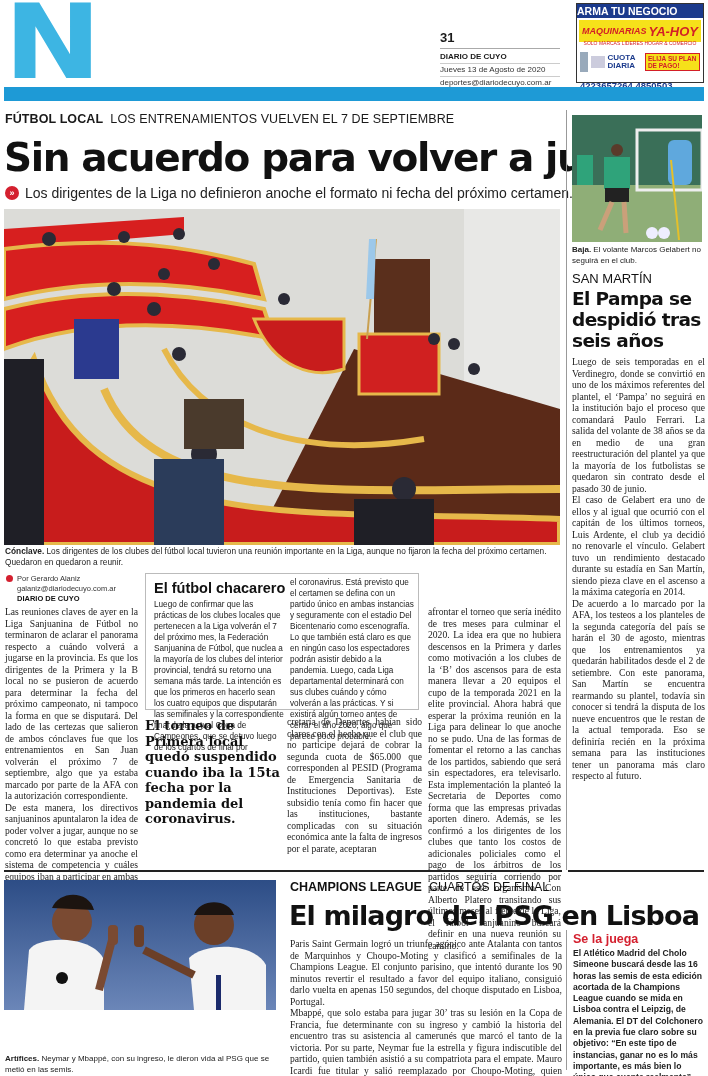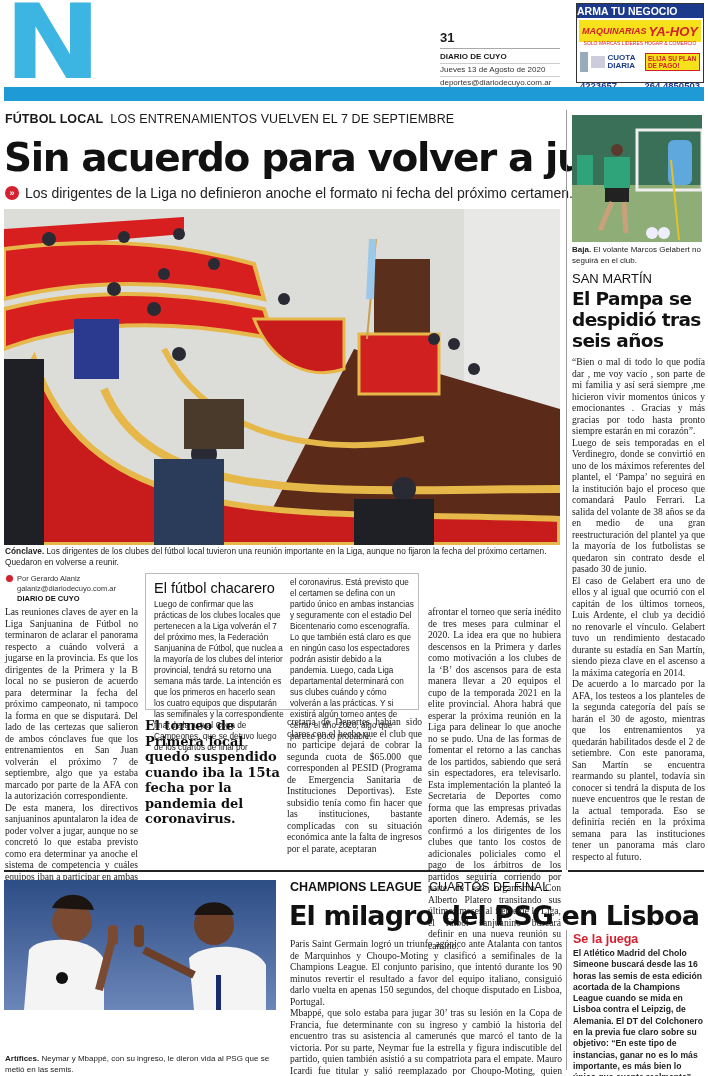--- a/index.html
+++ b/index.html
@@ -17,39 +17,39 @@
 .ad{left:576px;top:3px;width:128px;height:80px;border:1px solid #333;background:#fff}
 .ad .t{background:#1b3a8c;color:#fff;font-weight:bold;font-size:10.5px;text-align:left;line-height:14px}
 .ad .brand{background:#f6e11a;margin:2px;height:22px;display:flex;align-items:center;justify-content:center;gap:2px}
 .ad .brand b{font-size:9px;color:#d31f27;font-style:italic}
 .ad .brand i{font-size:13px;font-weight:bold;color:#d31f27}
 .ad .sub{font-size:5px;color:#d31f27;text-align:center;margin-top:-4px}
 .ad .mid{display:flex;align-items:center;gap:3px;padding:16px 3px;height:22px}
 .ad .fr{width:14px;height:20px;background:#9ab}
 .ad .cuota{font-size:8px;font-weight:bold;color:#1b3a8c;line-height:8px}
 .ad .elija{background:#f6e11a;border:1px solid #d31f27;color:#d31f27;font-size:6.5px;font-weight:bold;line-height:7px;padding:1px 2px}
-.ad .ph{display:flex;justify-content:space-between;padding:0 3px;font-weight:bold;font-size:9.5px;color:#1b3a8c;margin-top:2px}
+.ad .ph{display:flex;justify-content:flex-start;padding:0 3px;font-weight:bold;font-size:9.5px;color:#1b3a8c;margin-top:2px}
 .bar{left:4px;top:87px;width:700px;height:14px;background:#1e9ad6}
 
 .kicker{left:5px;top:112px;font-size:12.5px;letter-spacing:.1px}
 .kicker b{font-weight:bold}
 .headline{left:4px;top:132px;font-family:"DejaVu Sans",sans-serif;font-weight:bold;font-size:39px;letter-spacing:-1.4px;line-height:52px;color:#111}
 .deck{left:5px;top:185px;font-size:14px;color:#222;display:flex;align-items:center;gap:6px}
 .deck .arrow{width:14px;height:14px;border-radius:50%;background:#d4202f;color:#fff;font-size:9px;font-weight:bold;display:flex;align-items:center;justify-content:center;line-height:14px}
 .photo1{left:4px;top:209px;width:556px;height:336px;overflow:hidden;background:#d8d8d6}
 .cap1{left:5px;top:546px;width:556px;font-size:8.3px;line-height:11px;color:#222}
 .cap1 b{font-weight:bold}
 .byline{left:6px;top:574px;font-size:7.5px;line-height:10px;color:#333}
 .byline .dot{position:absolute;left:0;top:1px;width:7px;height:7px;border-radius:50%;background:#d4202f}
 .byline .txt{padding-left:11px}
 .byline .org{font-weight:bold;color:#111}
 .col{font-family:"Liberation Serif",serif;font-size:9.6px;line-height:11.5px;color:#222;text-align:justify;position:absolute}
 .col p{margin:0}
 .sidebox{left:145px;top:573px;width:274px;height:137px;border:1px solid #bbb;background:#fff}
-.sidebox h3{position:absolute;left:8px;top:6px;font-size:14.5px;font-weight:normal;color:#111}
+.sidebox h3{position:absolute;left:8px;top:6px;font-size:14.5px;font-weight:bold;color:#111}
 .sbt{position:absolute;font-size:8.2px;line-height:11px;color:#222}
 .pull{left:145px;top:718px;width:135px;font-family:"DejaVu Serif",serif;font-weight:bold;font-size:13px;line-height:15.5px;color:#111}
 .rule{height:2px;background:#222}
 .vrule{width:1px;background:#999}
 
 .photo2{left:572px;top:115px;width:130px;height:127px;overflow:hidden;background:#3d7a55}
 .cap2{left:572px;top:244px;width:133px;font-size:8px;line-height:11px;color:#222}
 .cap2 b{font-weight:bold}
 .sec2{left:572px;top:271px;font-size:13px;color:#111}
 .h2{left:572px;top:288px;width:134px;font-family:"DejaVu Sans",sans-serif;font-weight:bold;font-size:18.5px;line-height:21px;letter-spacing:-.6px;color:#111}
@@ -139,21 +139,21 @@
         <circle cx="470" cy="160" r="6"></circle>
     </g>
     <rect x="0" y="150" width="40" height="186" fill="#1f1f26"></rect>
     <rect x="70" y="110" width="45" height="60" fill="#2b3a8f"></rect>
     <rect x="150" y="250" width="70" height="86" fill="#2b3c5a"></rect>
     <rect x="350" y="290" width="80" height="46" fill="#1f1f26"></rect>
     <rect x="180" y="190" width="60" height="50" fill="#4a3a2c"></rect>
   </svg>
 </div>
 <div class="abs cap1">
-  <b>Cónclave.</b><span> Los dirigentes de los clubes del fútbol local tuvieron una reunión importante en la Liga, aunque no fijaron la fecha del próximo certamen. Quedaron en volverse a reunir.</span>
+  <b>Cónclave.</b><span> Los dirigentes de los clubes del fútbol local tuvieron una reunión importante en la Liga, aunque no fijaron la fecha del próximo certamen. Quedaron en quedaron a reunir.</span>
 </div>
 
 <div class="abs byline">
   <span class="dot"></span>
   <div class="txt">
     <div>Por Gerardo Alaniz</div>
     <div>galaniz@diariodecuyo.com.ar</div>
     <div class="org">DIARIO DE CUYO</div>
   </div>
 </div>
@@ -198,21 +198,20 @@
     <line x1="52" y1="87" x2="54" y2="118" stroke="#caa07a" stroke-width="5"></line>
     <rect x="5" y="40" width="16" height="30" fill="#2fa37a"></rect>
   </svg>
 </div>
 <div class="abs cap2">
   <b>Baja.</b><span> El volante Marcos Gelabert no seguirá en el club.</span>
 </div>
 <div class="abs sec2">SAN MARTÍN</div>
 <div class="abs h2">El Pampa se despidió tras seis años</div>
 <div class="col" style="left:572px;top:356px;width:133px;">
-  <p>“Bien o mal di todo lo que podía dar , me voy vacío , son parte de mi familia y así será siempre ,me hicieron vivir momentos únicos y emocionantes . Gracias y más gracias por todo hasta pronto siempre estarán en mi corazón”.</p>
   <p>Luego de seis temporadas en el Verdinegro, donde se convirtió en uno de los máximos referentes del plantel, el ‘Pampa’ no seguirá en la institución bajo el proceso que comandará Paulo Ferrari. La salida del volante de 38 años se da en medio de una gran reestructuración del plantel ya que la mayoría de los futbolistas se quedaron sin contrato desde el pasado 30 de junio.</p>
   <p>El caso de Gelabert era uno de ellos y al igual que ocurrió con el  capitán de los últimos torneos,  Luis Ardente, el club ya decidió  no renovarle el vínculo. Gelabert tuvo un rendimiento destacado durante su estadía en San Martín, siendo pieza clave en el ascenso a la máxima categoría en 2014.</p>
   <p>De acuerdo a lo marcado por la AFA, los testeos a los planteles de la segunda categoría del país se harán el 30 de agosto, mientras que los entrenamientos ya quedarán habilitados desde el 2 de setiembre. Con este panorama, San Martín se encuentra rearmando su plantel, todavía sin  conocer si tendrá la disputa de  los nueve encuentros que le restan de la actual temporada. Eso se definiría recién en la próxima semana para las instituciones tener un panorama más claro respecto al futuro.</p>
 </div>
 <div class="abs rule" style="left:568px;top:870px;width:136px;"></div>
 
 <div class="abs photo3">
   <svg width="272" height="130" viewBox="0 0 272 130">
     <defs>
         <linearGradient id="g" x1="0" y1="0" x2="0" y2="1">

